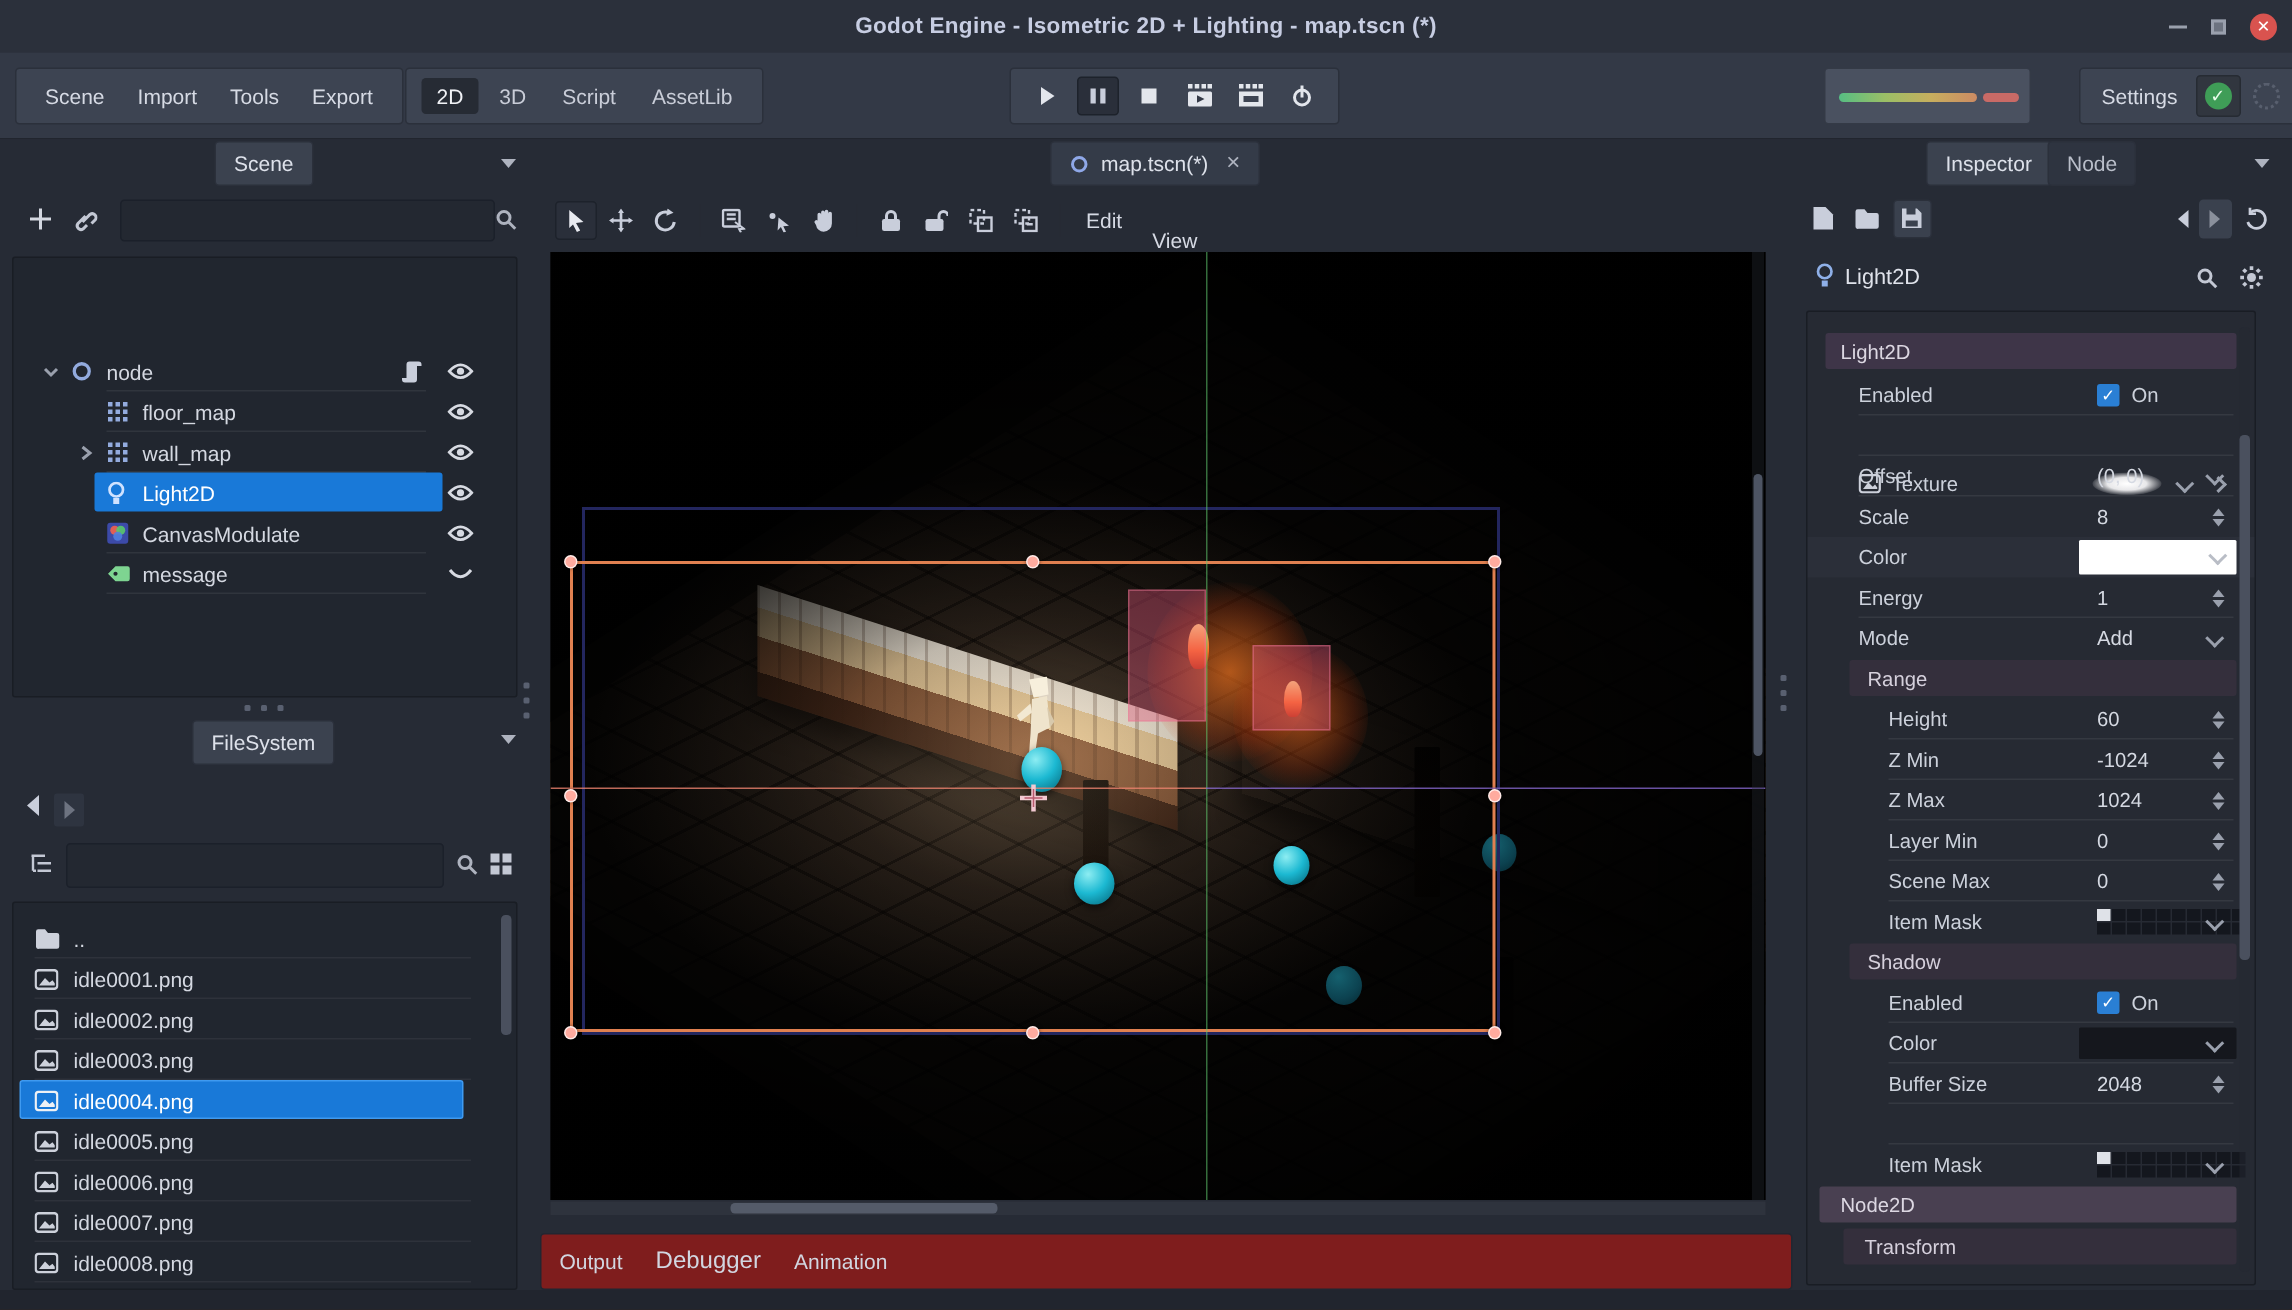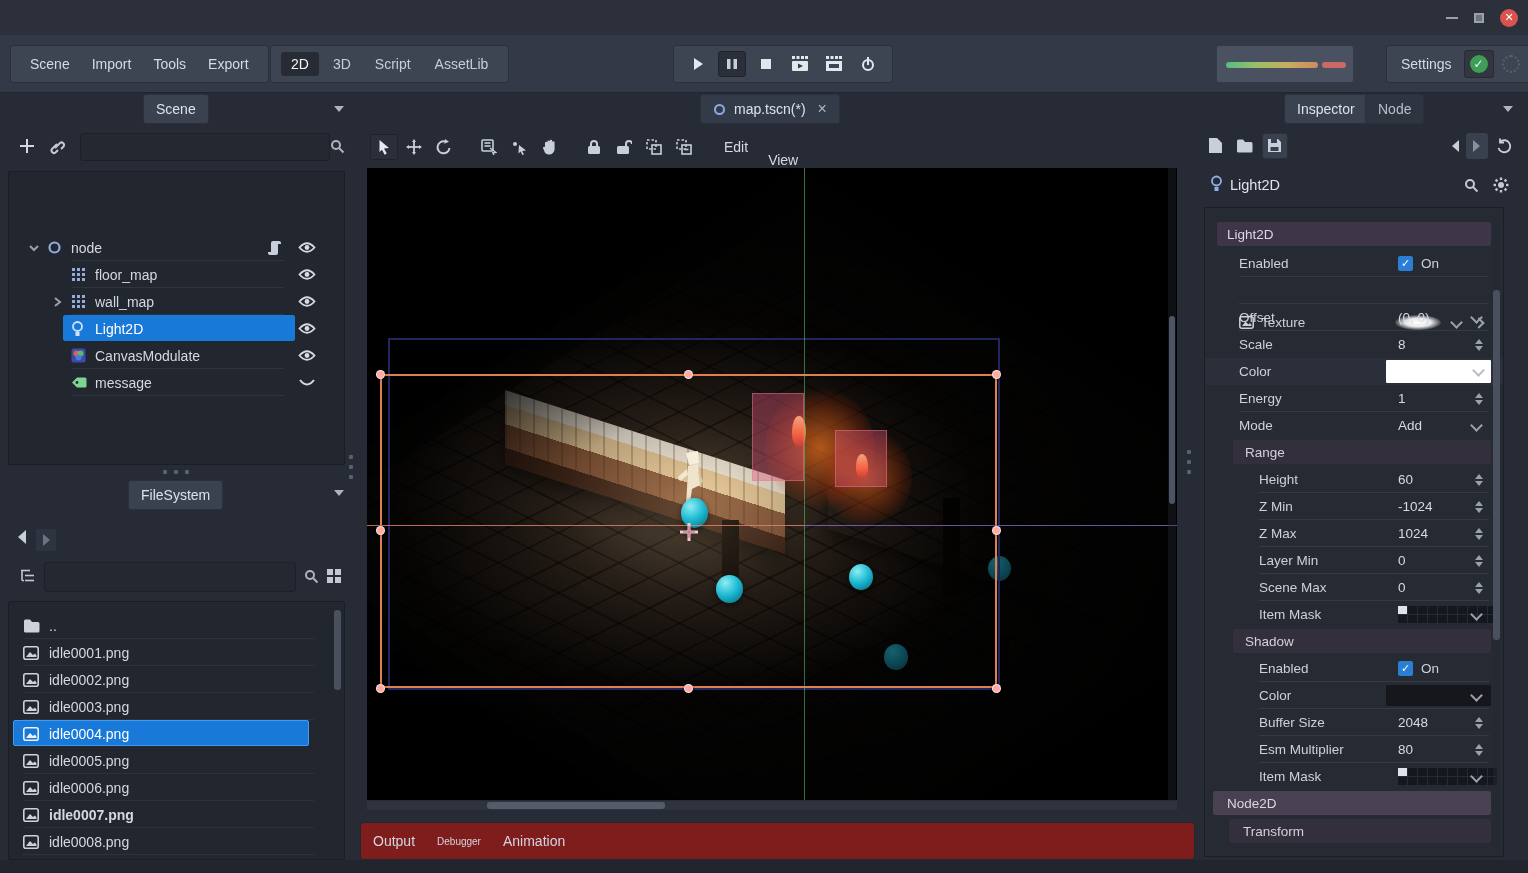--- a/index.html
+++ b/index.html
@@ -80,20 +80,21 @@
   .ball.dim { background:radial-gradient(circle at 35% 28%, #15606e, #0c4250 60%, #072e38 90%); }
   .handle { position:absolute; width:9px; height:9px; border-radius:50%; background:#ffab9f; border:1px solid rgba(255,255,255,.75); box-shadow:0 0 3px rgba(0,0,0,.5); }
   .pillar { position:absolute; background:linear-gradient(180deg,#050302,#140d08 70%,#1c1209); border-radius:1px; }
 
   .fs-row-sep { position:absolute; left:14px; right:30px; height:1px; background:rgba(255,255,255,0.06); }
 </style>
 </head>
 <body>
 
 <div class="abs titlebar">
+  <div class="title-text">Godot Engine - Isometric 2D + Lighting - map.tscn (*)</div>
   <div class="win-controls">
     <div class="win-min"></div>
     <div class="win-max"></div>
     <div class="win-close">✕</div>
   </div>
 </div>
 
 <div class="abs toolbar">
   <div class="btn-group" style="left:10px;">
     <div class="menu-item">Scene</div>
@@ -482,21 +483,21 @@
     </div>
     <div class="fs-row-sep" style="top:198px;"></div>
 
     <div class="trow" style="top:199px;">
       <span class="abs" style="left:14px;">
         <svg width="16" height="14" viewBox="0 0 16 14">
             <rect x="0.8" y="0.8" width="14.4" height="12.4" rx="2" fill="none" stroke="#cdd1db" stroke-width="1.6"></rect>
             <path d="M3 11 L7 6 L10 9 L12 7.5 L13.5 9.5 V11 Z" fill="#cdd1db"></path>
           </svg>
         </span>
-      <span class="abs" style="left:40px;font-weight:bold;">idle0007.png</span>
+      <span class="abs" style="left:40px;">idle0007.png</span>
     </div>
     <div class="fs-row-sep" style="top:225px;"></div>
 
     <div class="trow" style="top:226px;">
       <span class="abs" style="left:14px;">
         <svg width="16" height="14" viewBox="0 0 16 14">
             <rect x="0.8" y="0.8" width="14.4" height="12.4" rx="2" fill="none" stroke="#cdd1db" stroke-width="1.6"></rect>
             <path d="M3 11 L7 6 L10 9 L12 7.5 L13.5 9.5 V11 Z" fill="#cdd1db"></path>
           </svg>
         </span>
@@ -675,21 +676,21 @@
       <div class="abs" style="left:1px; top:148px; width:6px; height:188px; background:#4d5463; border-radius:3px;"></div>
     </div>
   </div>
 
   <div class="abs" style="left:7px; top:674px; width:810px; height:9px; background:#2e333d;">
     <div class="abs" style="left:120px; top:1px; width:178px; height:7px; background:#545b69; border-radius:3px;"></div>
   </div>
 
   <div class="abs" style="left:0; top:695px; width:835px; height:38px; background:#7f1d1d; border:1px solid #222631; border-radius:3px; display:flex; align-items:center; padding-left:12px; gap:22px;">
     <span style="font-size:14px; color:#d2d6e0;">Output</span>
-    <span style="font-size:10px; color:#d2d6e0;">Debugger</span>
+    <span style="font-size:16px; color:#d2d6e0;">Debugger</span>
     <span style="font-size:14px; color:#d2d6e0;">Animation</span>
   </div>
 </div>
 
 <div class="abs" style="left:1200px; top:127px; width:322px; height:733px;">
 
   <div class="abs" style="left:8px; top:10px;">
     <svg width="15" height="17" viewBox="0 0 15 17" fill="#c9cedb">
         <path d="M1 1 h8 l5 5 v10 h-13 z"></path>
       </svg>
@@ -919,28 +920,20 @@
     <div class="prop-row" style="top:501px;">
       <span class="abs" style="left:54px;">Buffer Size</span>
       <span class="pval">2048</span>
       <span class="abs spin" style="right:20px;">
           <i class="up"></i>
           <i class="dn"></i>
         </span>
       </div>
     <div class="sep-line abs" style="left:54px; right:14px; top:527px;"></div>
 
-    <div class="prop-row" style="top:528px;">
-      <span class="abs" style="left:54px;">Esm Multiplier</span>
-      <span class="pval">80</span>
-      <span class="abs spin" style="right:20px;">
-          <i class="up"></i>
-          <i class="dn"></i>
-        </span>
-      </div>
     <div class="sep-line abs" style="left:54px; right:14px; top:554px;"></div>
 
     <div class="prop-row" style="top:555px;">
       <span class="abs" style="left:54px;">Item Mask</span>
       <span class="mask-grid" style="top:5px;">
         <i class="on"></i>
           <i></i>
           <i></i>
           <i></i>
           <i></i>

